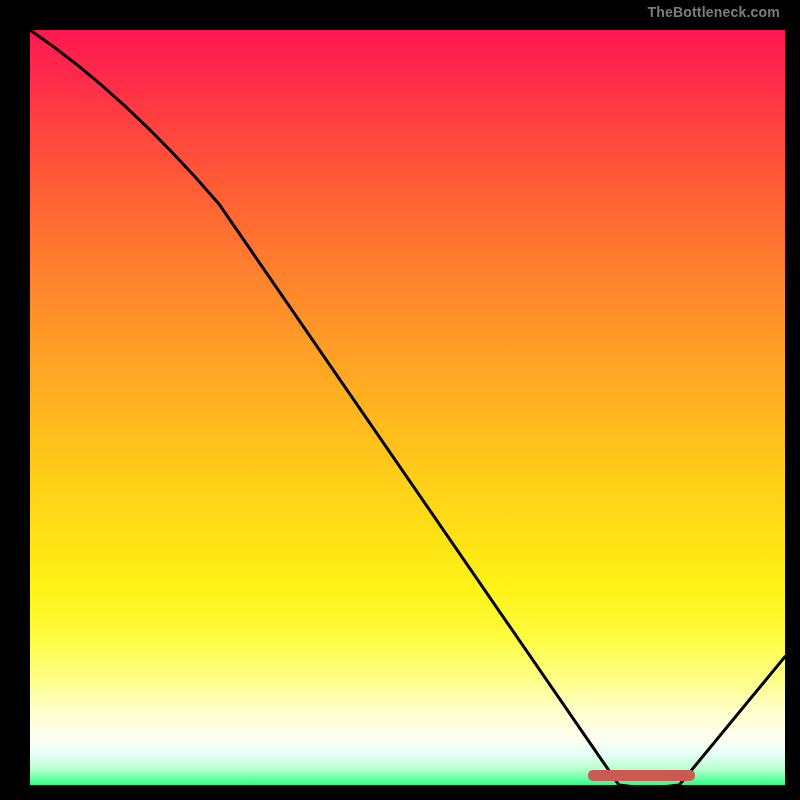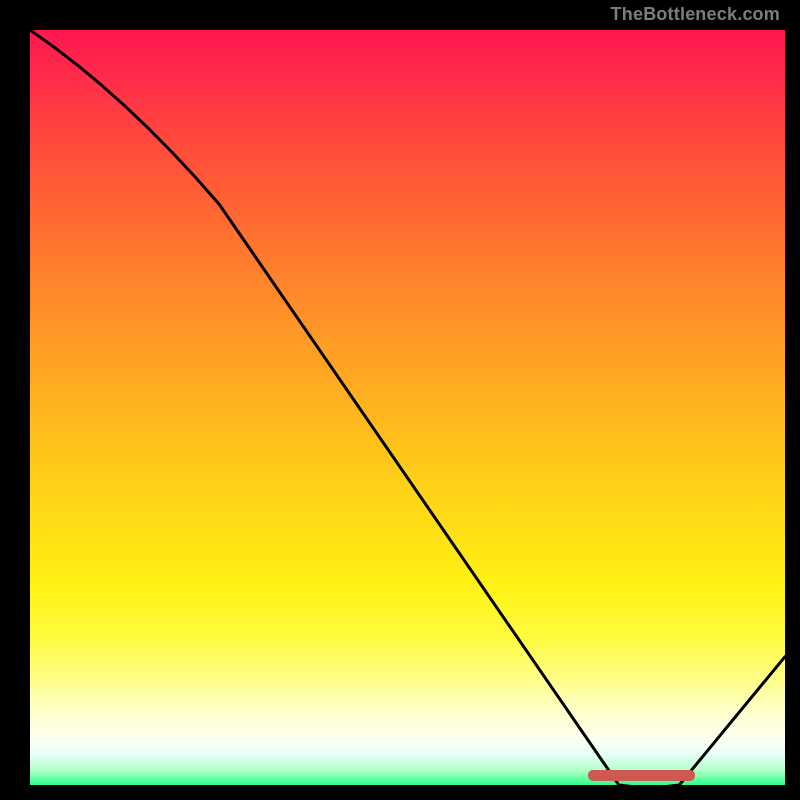--- a/index.html
+++ b/index.html
@@ -14,21 +14,21 @@
   .frame {
     position: relative;
     width: 800px;
     height: 800px;
     background: #000;
   }
   .watermark {
     position: absolute;
     top: 4px;
     right: 20px;
-    font-size: 18px;
+    font-size: 14px;
     font-weight: bold;
     color: #7c7c7c;
     letter-spacing: 0.2px;
   }
   .plot {
     position: absolute;
     left: 30px;
     top: 30px;
     width: 755px;
     height: 755px;

